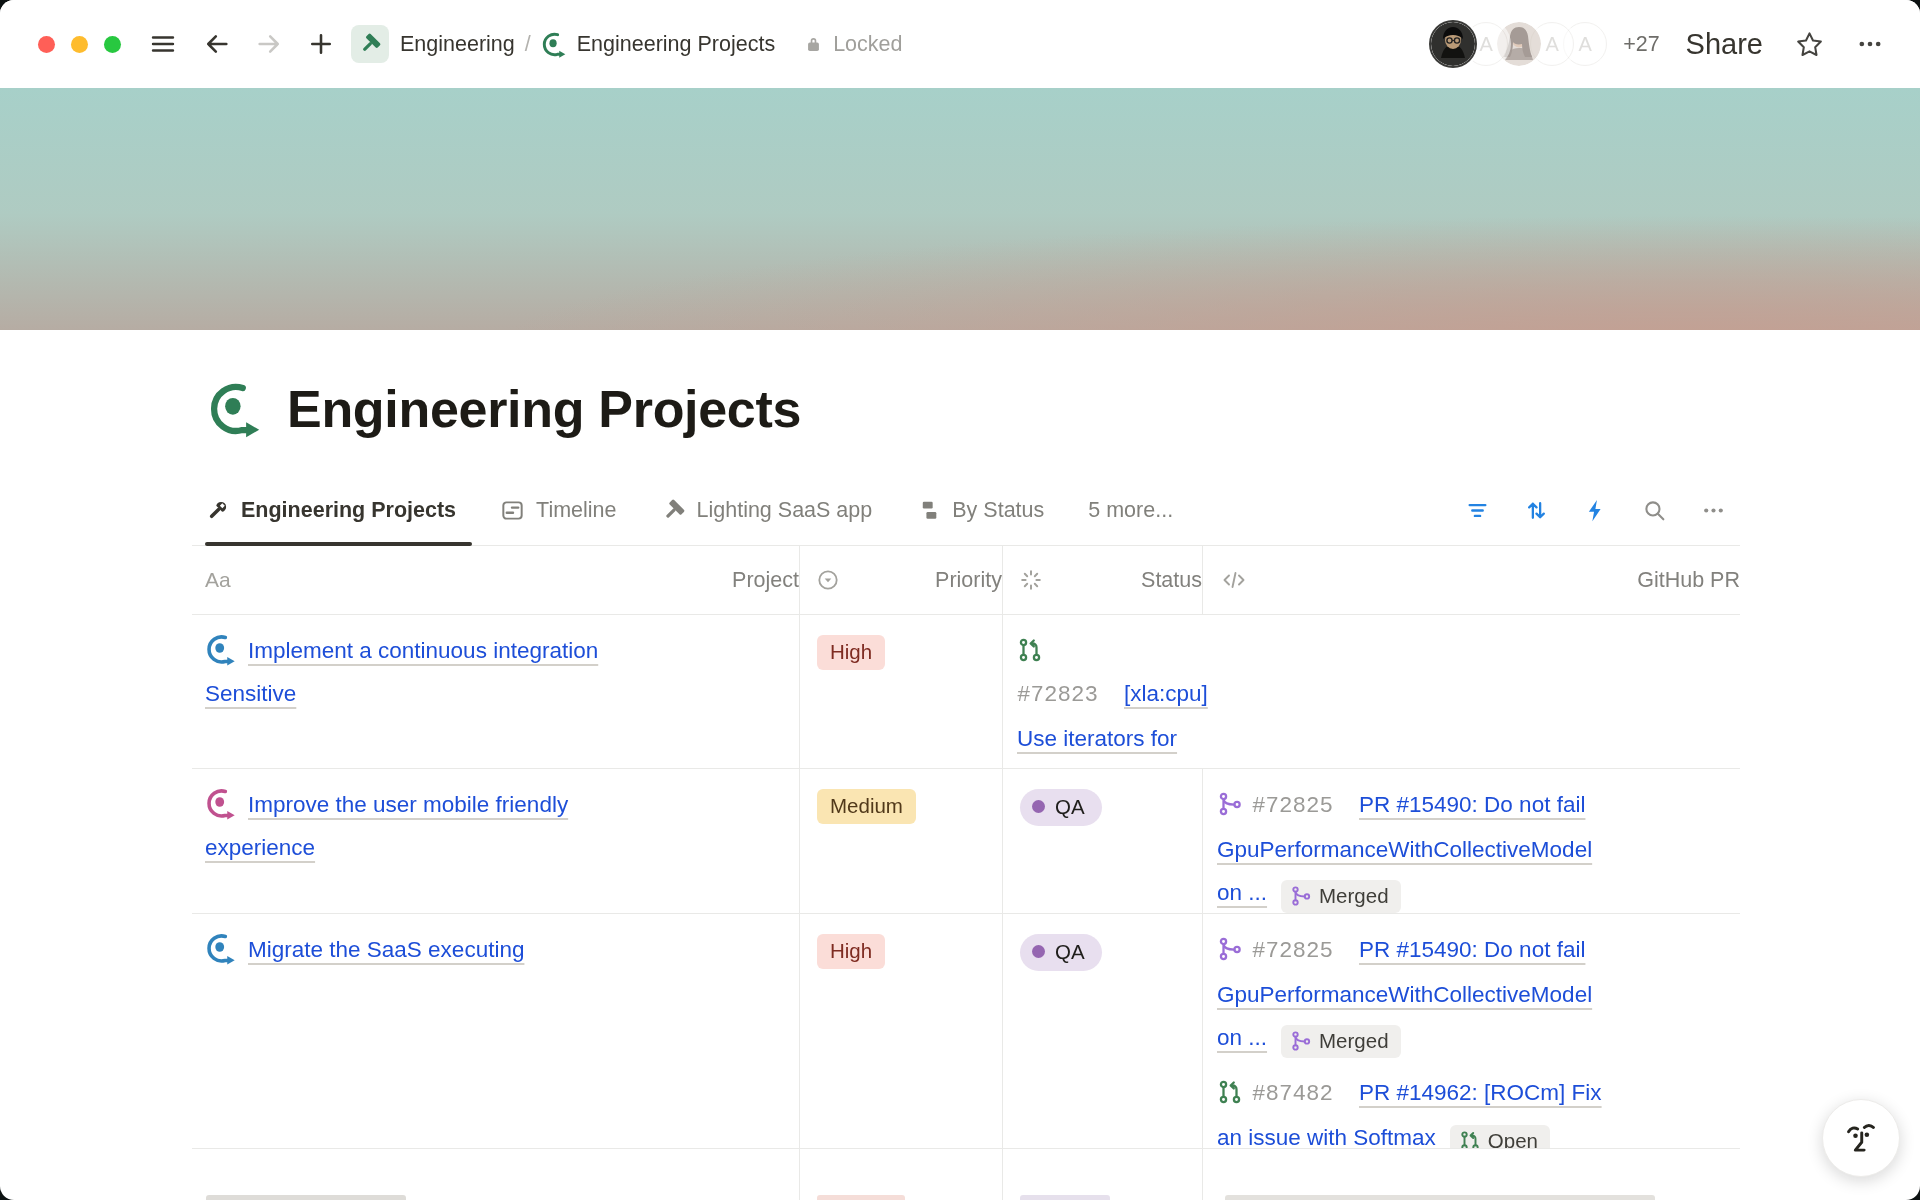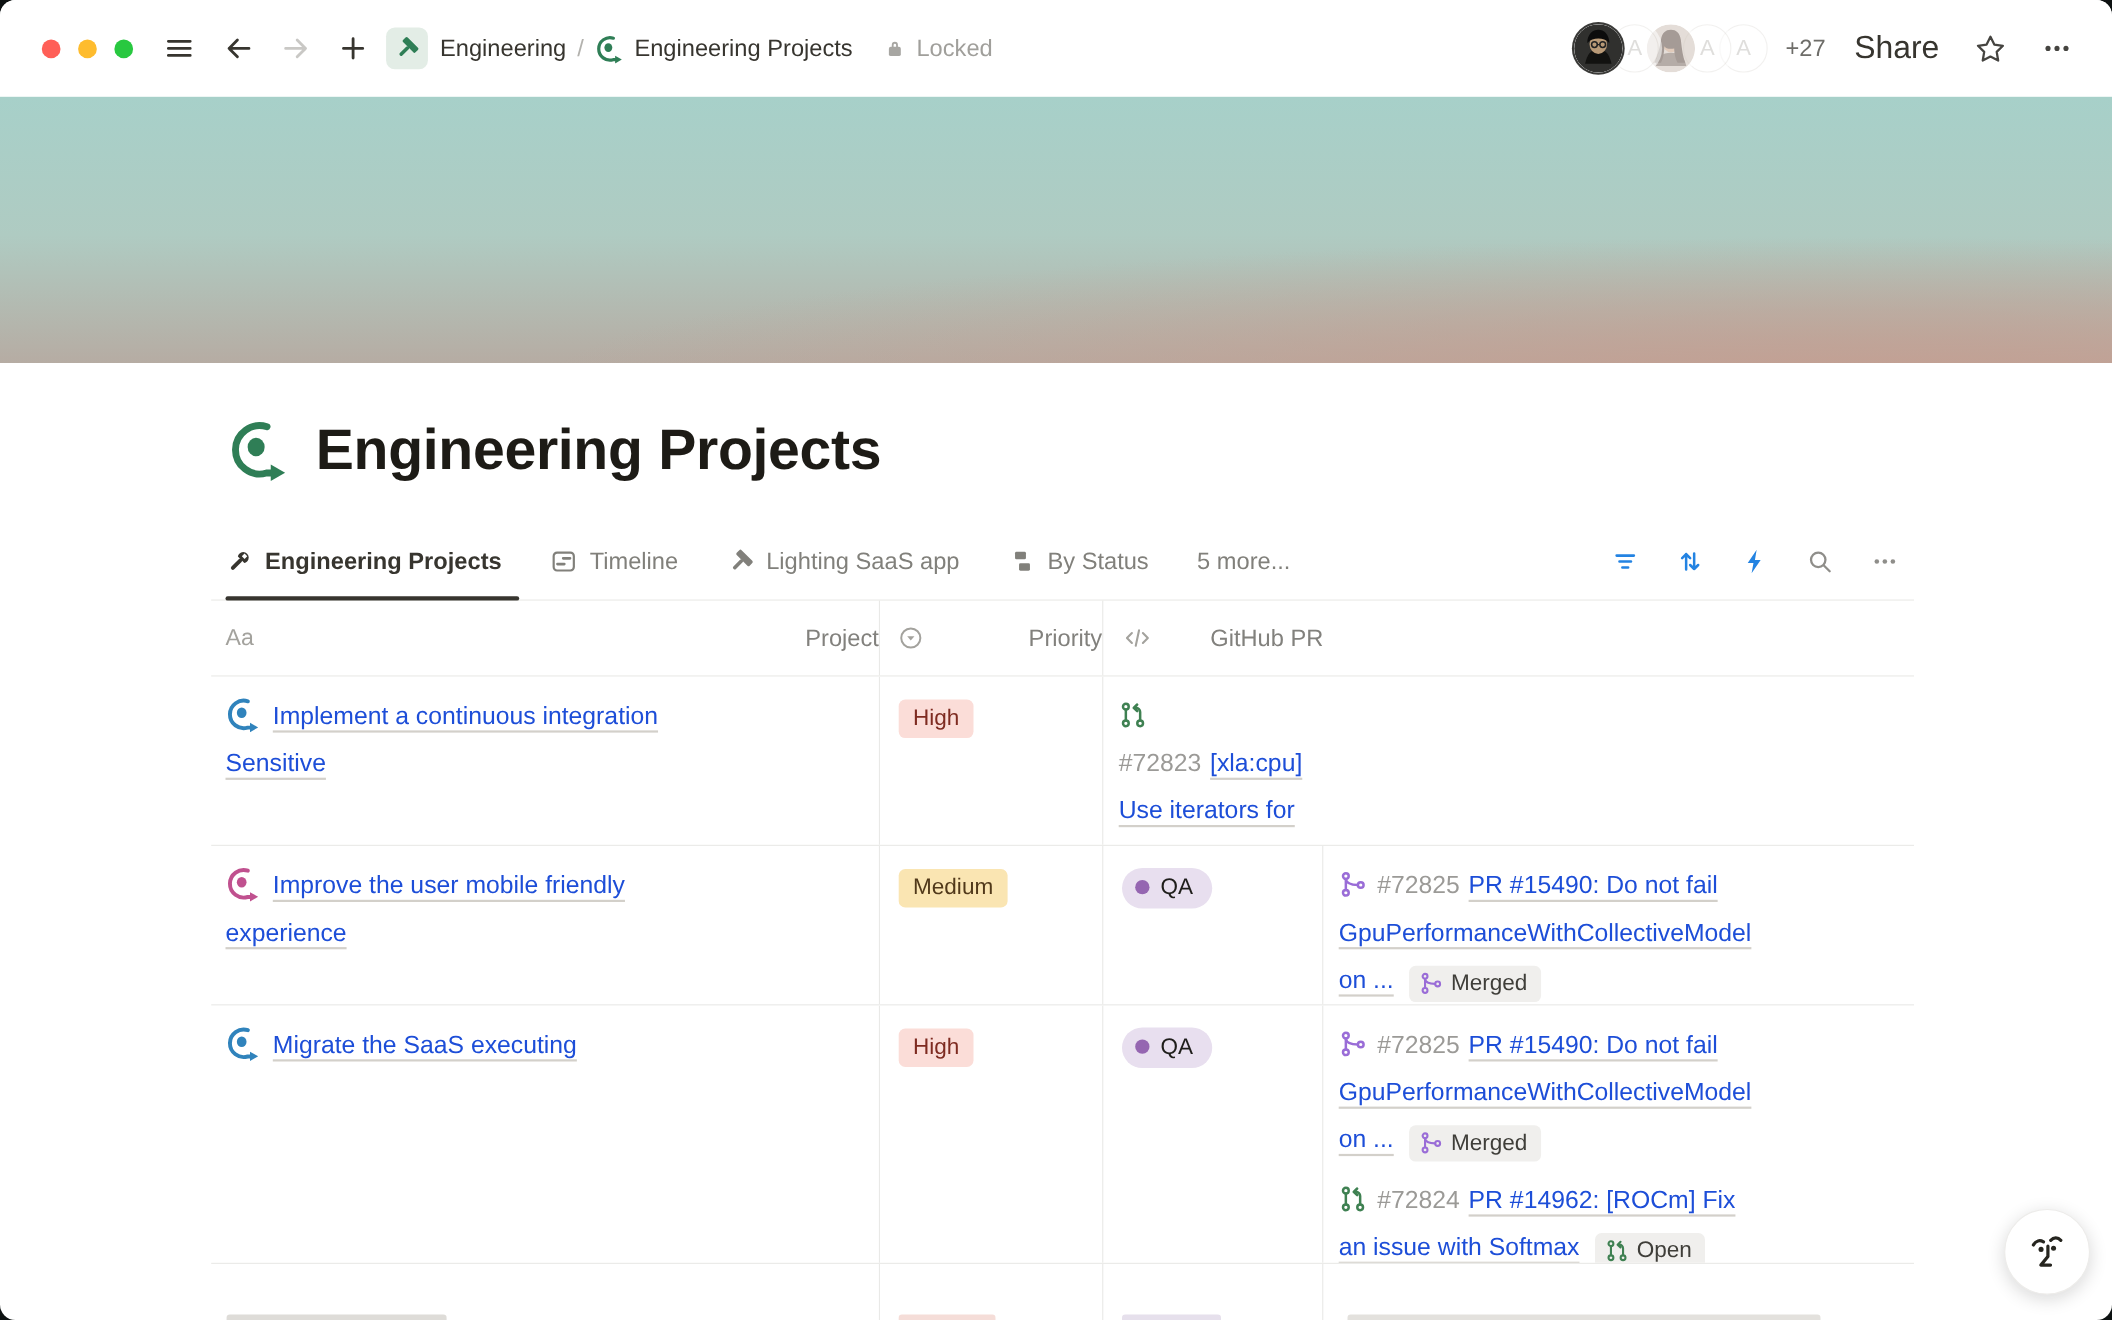--- a/index.html
+++ b/index.html
@@ -77,21 +77,21 @@
 
   .proj-icon{width:33px;height:33px;margin-right:10px;vertical-align:-8px;}
   .title-link{font-weight:500;color:#1d4ed8;text-decoration:underline;text-decoration-color:#D3D0CA;text-decoration-thickness:1.5px;text-underline-offset:6px;cursor:pointer;}
 
   .pill{display:inline-block;font-size:20.5px;line-height:normal;padding:5px 13px 6px;border-radius:6px;cursor:default;}
   .capsule{display:inline-flex;align-items:center;gap:10px;border-radius:999px;padding:6px 17px 7px 12px;font-size:20.5px;line-height:normal;color:#1F1E1B;cursor:default;}
   .dot{width:13px;height:13px;border-radius:50%;flex:none;}
 
   .pr-block{margin-bottom:12px;}
   .pr-icon{width:26px;height:26px;margin-right:9px;vertical-align:-5px;}
-  .pr-num{color:#9B9A97;margin-right:8px;}
+  .pr-num{color:#9B9A97;margin-right:26px;font-family:Liberation Mono, monospace;}
   .badge{display:inline-flex;align-items:center;gap:7px;background:#F0EFED;border-radius:6px;padding:4px 12px 5px 9px;font-size:20.5px;font-weight:500;color:#3F3E39;vertical-align:-7px;margin-left:14px;line-height:normal;cursor:default;}
   .badge-icon{width:22px;height:22px;}
   .badge-line{margin:3px 0 0 22px;}
   .badge-line .badge{margin-left:0;vertical-align:baseline;}
 
   .row.partial{height:52px;border-bottom:none;}
   .sliver{position:absolute;bottom:0;height:6px;border-radius:3px 3px 0 0;opacity:.85;}
 
   
   .ai-btn{position:absolute;right:20px;bottom:23px;width:78px;height:78px;border-radius:50%;background:#fff;border:1px solid #EDECEA;box-shadow:0 4px 16px rgba(15,15,15,.16);cursor:pointer;display:flex;align-items:center;justify-content:center;padding:0;}
@@ -297,20 +297,28 @@
               <span>Project</span>
             </div>
             <div class="cell th c1">
               <span class="th-icon" data-icon="select-icon">
                 <svg viewBox="0 0 24 24" fill="none" stroke="currentColor" stroke-width="1.8">
                   <circle cx="12" cy="12" r="8.7"></circle>
                   <path d="M8.7 10.4h6.6L12 14.3z" fill="currentColor" stroke="none"></path>
                 </svg>
               </span>
               <span>Priority</span>
+            </div>
+            <div class="cell th c2">
+              <span class="th-icon" data-icon="status-icon">
+                <svg viewBox="0 0 24 24" fill="none" stroke="currentColor" stroke-width="2" stroke-linecap="round">
+                  <path d="M12 3.2v3.4M12 17.4v3.4M3.2 12h3.4M17.4 12h3.4M5.8 5.8l2.4 2.4M15.8 15.8l2.4 2.4M5.8 18.2l2.4-2.4M15.8 8.2l2.4-2.4"></path>
+                </svg>
+              </span>
+              <span>Status</span>
             </div>
             <div class="cell th c3">
               <span class="th-icon code" data-icon="code-icon">
                 <svg viewBox="0 0 26 24" fill="none" stroke="currentColor" stroke-width="1.9" stroke-linecap="round" stroke-linejoin="round">
                   <path d="M8 7.5 3.5 12 8 16.5M18 7.5 22.5 12 18 16.5M14.5 5l-3 14"></path>
                 </svg>
               </span>
               <span>GitHub PR</span>
             </div>
           </div>
@@ -397,21 +405,21 @@
                         <path d="M6 7.4v9.2M6 7.6c.4 3.1 3 4.9 10 4.9"></path>
                       </svg>
                     </span>
                     <span>Merged</span>
                   </span></div>
                 <div class="pr-block"><span class="pr-icon" data-icon="pull-request-icon" style="color: rgb(63, 129, 82);"><svg viewBox="0 0 24 24" fill="none" stroke="currentColor" stroke-width="2.1" stroke-linecap="round" stroke-linejoin="round">
                       <circle cx="6" cy="5" r="2.4"></circle>
                       <circle cx="6" cy="19" r="2.4"></circle>
                       <circle cx="18" cy="19" r="2.4"></circle>
                       <path d="M6 7.4v9.2M18 16.6V9.5a3.5 3.5 0 0 0-3.5-3.5h-1.4M15.5 3.2 12.6 6l2.9 2.8"></path>
-                    </svg></span><span class="pr-num">#72824</span><span class="title-link">PR #14962: [ROCm] Fix<br>an issue with Softmax</span><span class="badge">
+                    </svg></span><span class="pr-num">#87482</span><span class="title-link">PR #14962: [ROCm] Fix<br>an issue with Softmax</span><span class="badge">
                     <span class="badge-icon" data-icon="pull-request-icon" style="color: rgb(63, 129, 82);">
                       <svg viewBox="0 0 24 24" fill="none" stroke="currentColor" stroke-width="2.1" stroke-linecap="round" stroke-linejoin="round">
                         <circle cx="6" cy="5" r="2.4"></circle>
                         <circle cx="6" cy="19" r="2.4"></circle>
                         <circle cx="18" cy="19" r="2.4"></circle>
                         <path d="M6 7.4v9.2M18 16.6V9.5a3.5 3.5 0 0 0-3.5-3.5h-1.4M15.5 3.2 12.6 6l2.9 2.8"></path>
                       </svg>
                     </span>
                     <span>Open</span>
                   </span></div>

